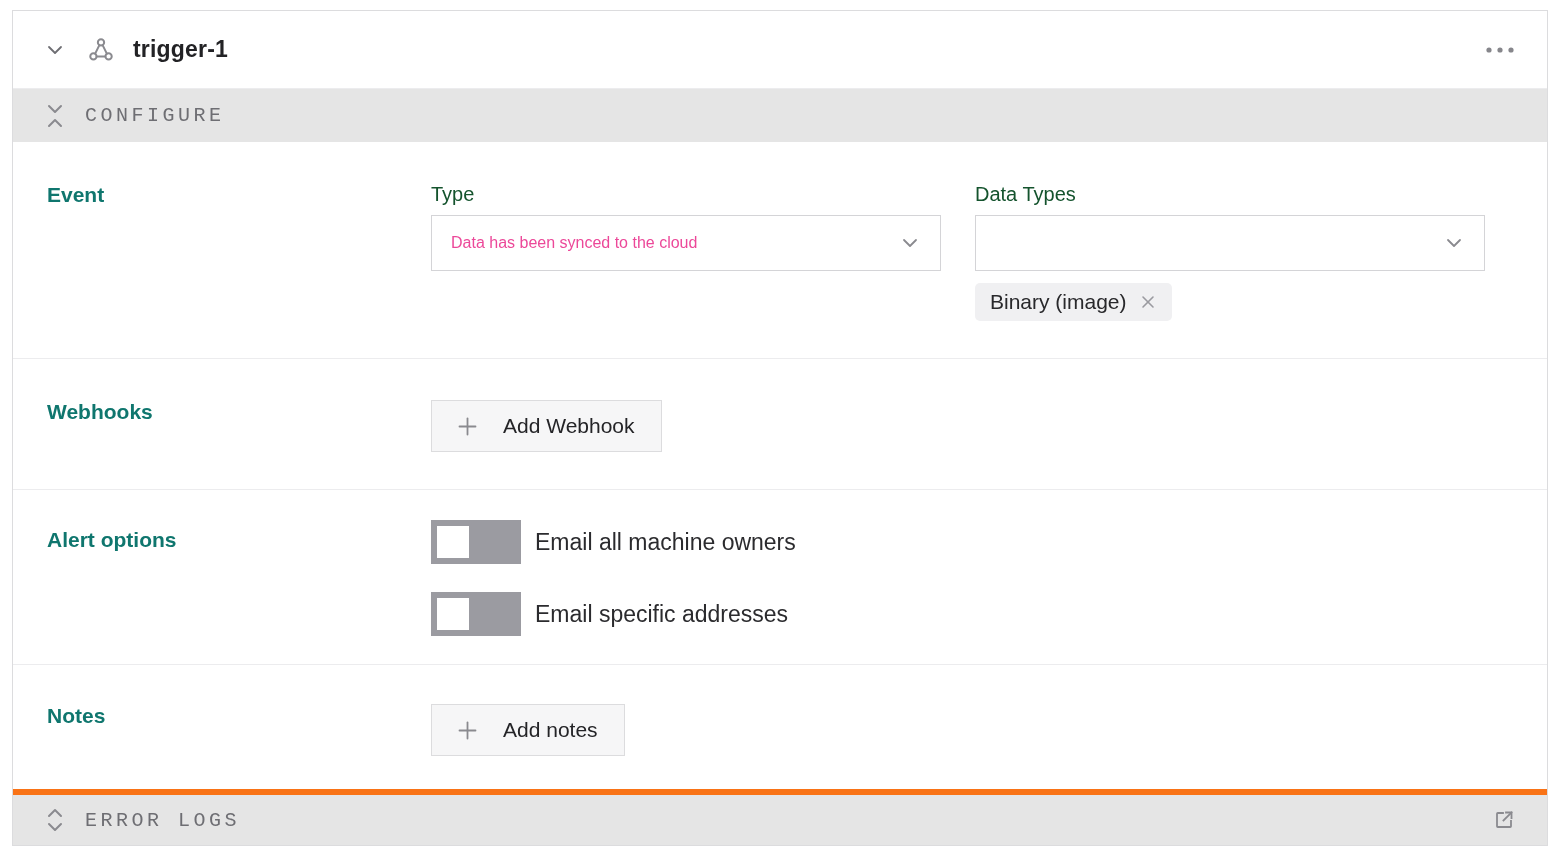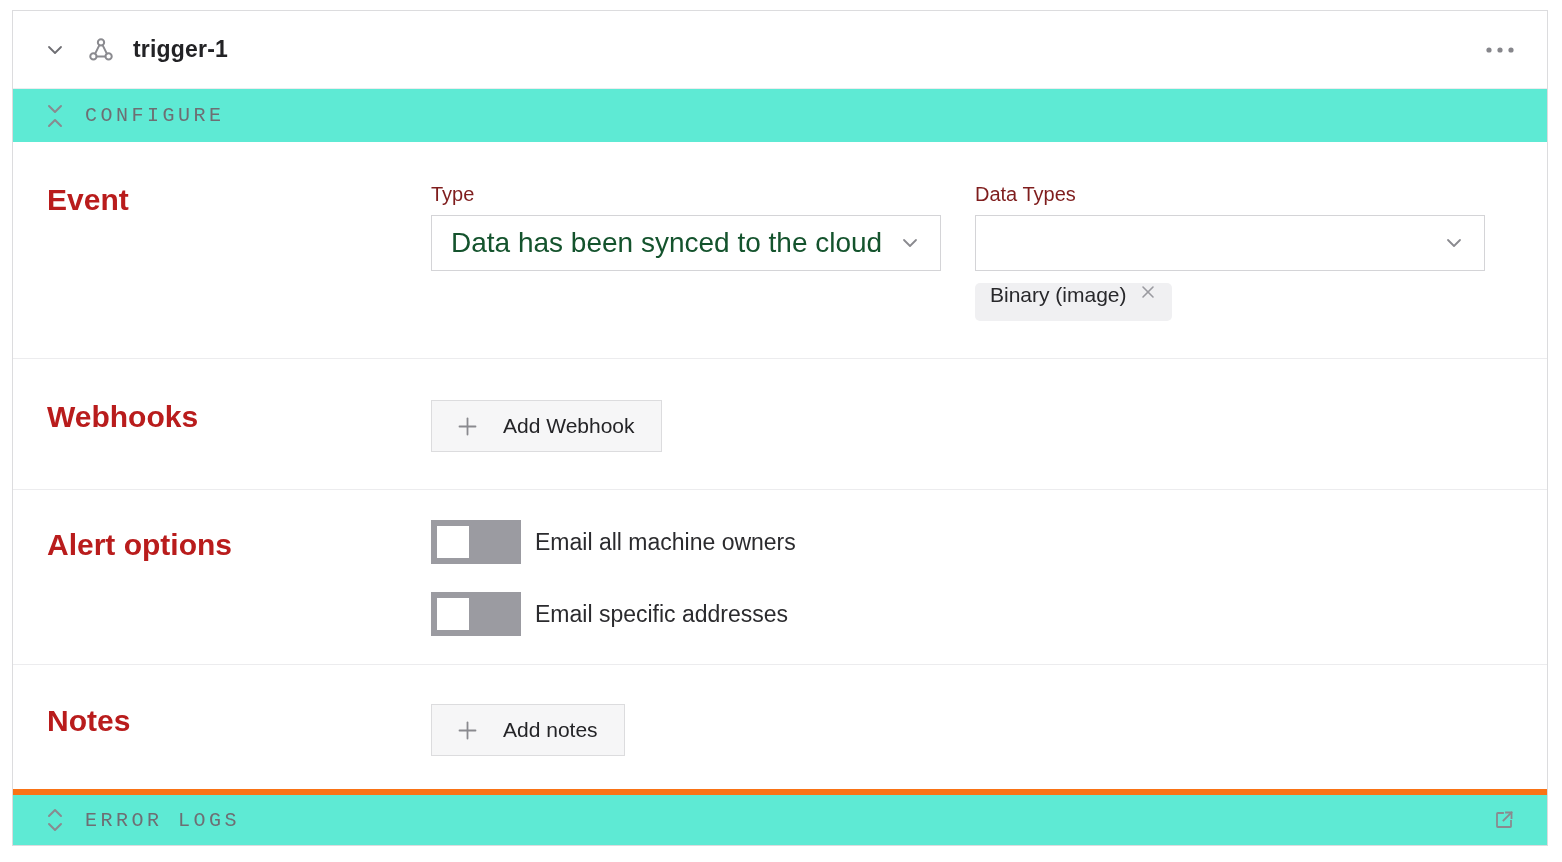--- a/index.html
+++ b/index.html
@@ -14,52 +14,52 @@
     height: 78px; flex: 0 0 78px; display: flex; align-items: center;
     padding: 0 30px 0 31px; border-bottom: 1px solid #ececee;
   }
   .hdr-chevron { width: 22px; height: 22px; cursor: pointer; color: #6e6e73; }
   .trigger-icon { width: 28px; height: 28px; margin-left: 21px; color: #8a8a8f; }
   .card-title { margin-left: 18px; font-size: 23px; font-weight: bold; color: #222225; letter-spacing: .2px; }
   .more-btn { margin-left: auto; width: 34px; height: 30px; display: flex; align-items: center;
     justify-content: center; cursor: pointer; background: none; border: none; }
   
   .section-bar {
-    height: 53px; flex: 0 0 53px; background: #5eead4; display: flex; align-items: center;
+    height: 53px; flex: 0 0 53px; background: #e5e5e5; display: flex; align-items: center;
     padding: 0 28px 0 32px; cursor: pointer;
   }
   .section-bar.bottom { margin-top: auto; border-top: 6px solid #f97316; height: 56px; flex: 0 0 56px; }
   .fold-icon { width: 20px; height: 26px; color: #8a8a8f; flex: 0 0 auto; }
   .section-label {
     margin-left: 20px; font-family: "Liberation Mono", monospace; font-size: 20px;
     letter-spacing: 3.5px; color: #6e6e73;
   }
   .ext-btn { margin-left: auto; width: 30px; height: 30px; display: flex; align-items: center;
     justify-content: center; cursor: pointer; background: none; border: none; color: #8a8a8f; }
   
   .row { display: flex; padding: 0 28px 0 34px; border-bottom: 1px solid #ececee; }
-  .row-label { width: 384px; flex: 0 0 384px; font-size: 30px; font-weight: bold; color: #b91c1c; }
+  .row-label { width: 384px; flex: 0 0 384px; font-size: 21px; font-weight: bold; color: #0f766e; }
   .row-event    { height: 217px; padding-top: 41px; }
   .row-webhooks { height: 131px; padding-top: 41px; }
   .row-alerts   { height: 175px; padding-top: 30px; }
   .row-alerts .row-label { padding-top: 8px; }
   .row-notes    { flex: 1; padding-top: 39px; border-bottom: none; }
   
   .fields { display: flex; gap: 34px; }
   .field-group { width: 510px; }
-  .field-label { font-size: 20px; color: #7f1d1d; margin-bottom: 9px; }
+  .field-label { font-size: 20px; color: #14532d; margin-bottom: 9px; }
   .select {
     height: 56px; border: 1px solid #d4d4d7; background: #fff; display: flex;
     align-items: center; justify-content: space-between; padding: 0 19px; cursor: pointer;
   }
-  .select-value { font-size: 28px; color: #14532d; }
+  .select-value { font-size: 16px; color: #ec4899; }
   .select .chev { width: 22px; height: 22px; color: #8a8a8f; flex: 0 0 auto; }
   .chip-row { margin-top: 12px; display: flex; }
   .chip {
-    display: inline-flex; gap: 12px; height: 38px; padding: 0 15px;
+    display: inline-flex; align-items: center; gap: 12px; height: 38px; padding: 0 15px;
     background: #f0f0f2; border-radius: 5px; font-size: 21px; color: #28282b;
   }
   .chip-x { width: 18px; height: 18px; color: #9a9aa0; cursor: pointer; display: flex; }
   
   .ghost-btn {
     display: inline-flex; align-items: center; gap: 26px; height: 52px; padding: 0 26px;
     background: #f6f6f7; border: 1px solid #dcdcde; cursor: pointer;
     font-family: "Liberation Sans", sans-serif; font-size: 21px; color: #242427;
   }
   .plus-icon { width: 19px; height: 19px; color: #8a8a8f; }

